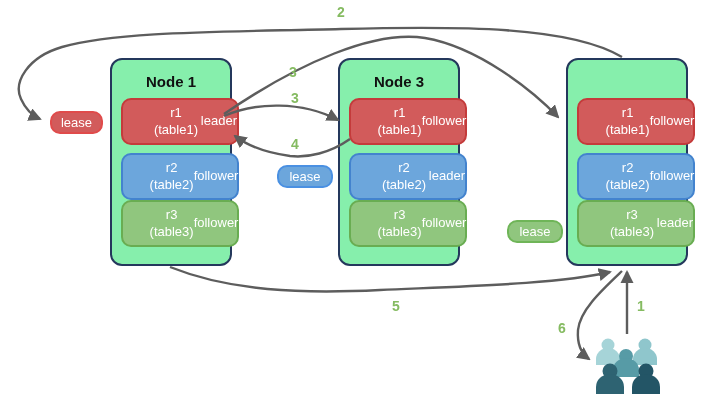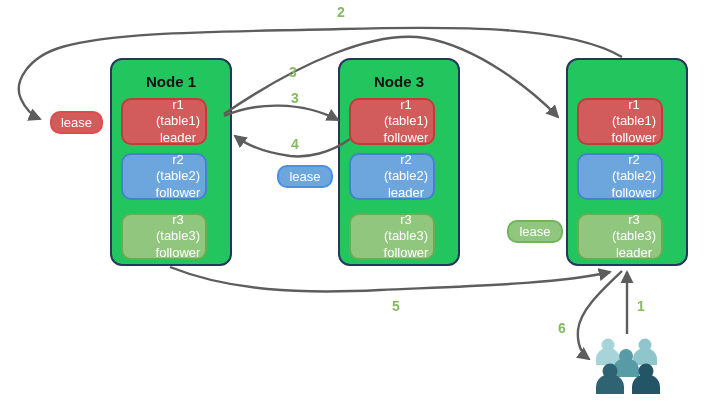--- a/index.html
+++ b/index.html
@@ -2,33 +2,33 @@
 <html><head>
 <meta charset="utf-8">
 <style>
   html,body { margin:0; padding:0; background:#ffffff; }
   .canvas {
     position:relative; width:704px; height:405px; background:#ffffff;
     font-family:"Liberation Sans", sans-serif; overflow:hidden;
   }
   .node {
     position:absolute; top:58px; width:122px; height:208px; z-index:1;
-    background:#22c55e; border:2px solid #24385c; border-radius:12px; box-sizing:border-box;
+    background:#86efac; border:2px solid #24385c; border-radius:12px; box-sizing:border-box;
   }
   .node-1 { left:110px; } .node-2 { left:338px; } .node-3 { left:566px; }
   .node-title {
     margin-top:13px; text-align:center; font-weight:bold; font-size:15px; color:#111111;
   }
   .replica {
-    position:absolute; left:9px; width:86px; height:47px; border-radius:10px;
+    position:absolute; left:9px; width:118px; height:47px; border-radius:10px;
     border:2px solid transparent; box-sizing:border-box; color:#ffffff; font-size:13px;
-    line-height:1.28; display:flex; flex-direction:column; align-items:center;
+    line-height:1.28; display:flex; flex-direction:row; align-items:center;
     justify-content:center; text-align:center;padding-left:28px;
   }
-  .pos-r1 { top:38px; } .pos-r2 { top:93px; } .pos-r3 { top:153px; }
+  .pos-r1 { top:38px; } .pos-r2 { top:93px; } .pos-r3 { top:140px; }
   .c-red   { background:#d25b5b; border-color:#c43b3b; }
   .c-blue  { background:#6ca6dc; border-color:#4383ce; }
   .c-green { background:#90c67e; border-color:#69ad52; }
   .lease {
     position:absolute; height:23px; border-radius:10px; box-sizing:border-box; z-index:2;
     border:2px solid transparent; color:#ffffff; font-size:13px;
     display:flex; align-items:center; justify-content:center;
   }
   .lease-red   { left:50px;  top:111px; width:53px; background:#d25b5b; border-color:#e04b4b; }
   .lease-blue  { left:277px; top:165px; width:56px; background:#6ca6dc; border-color:#4a90e2; }

